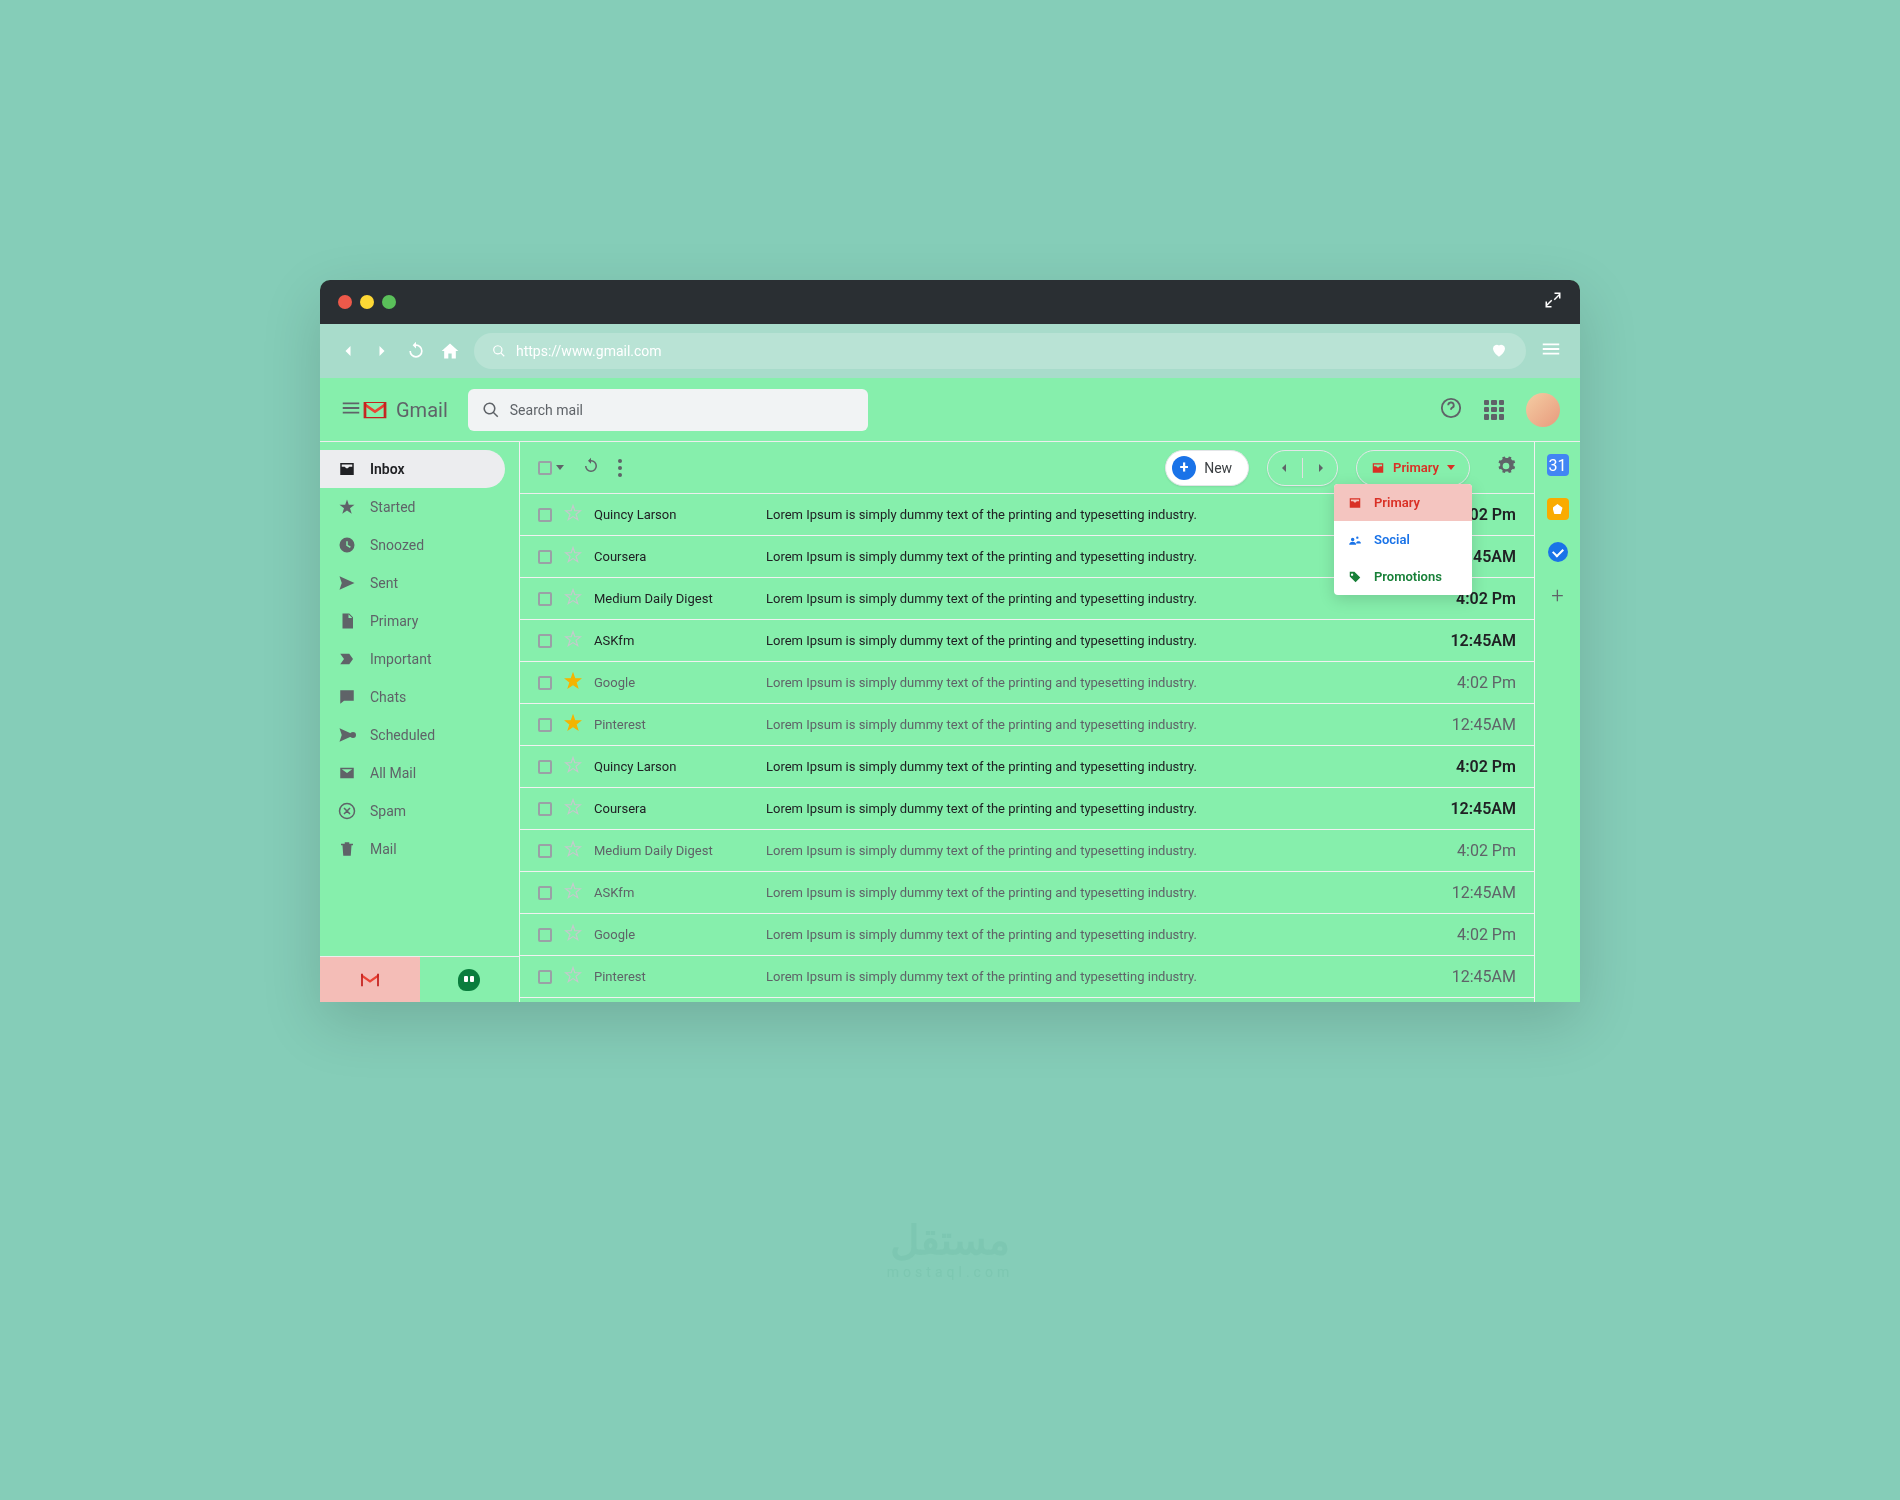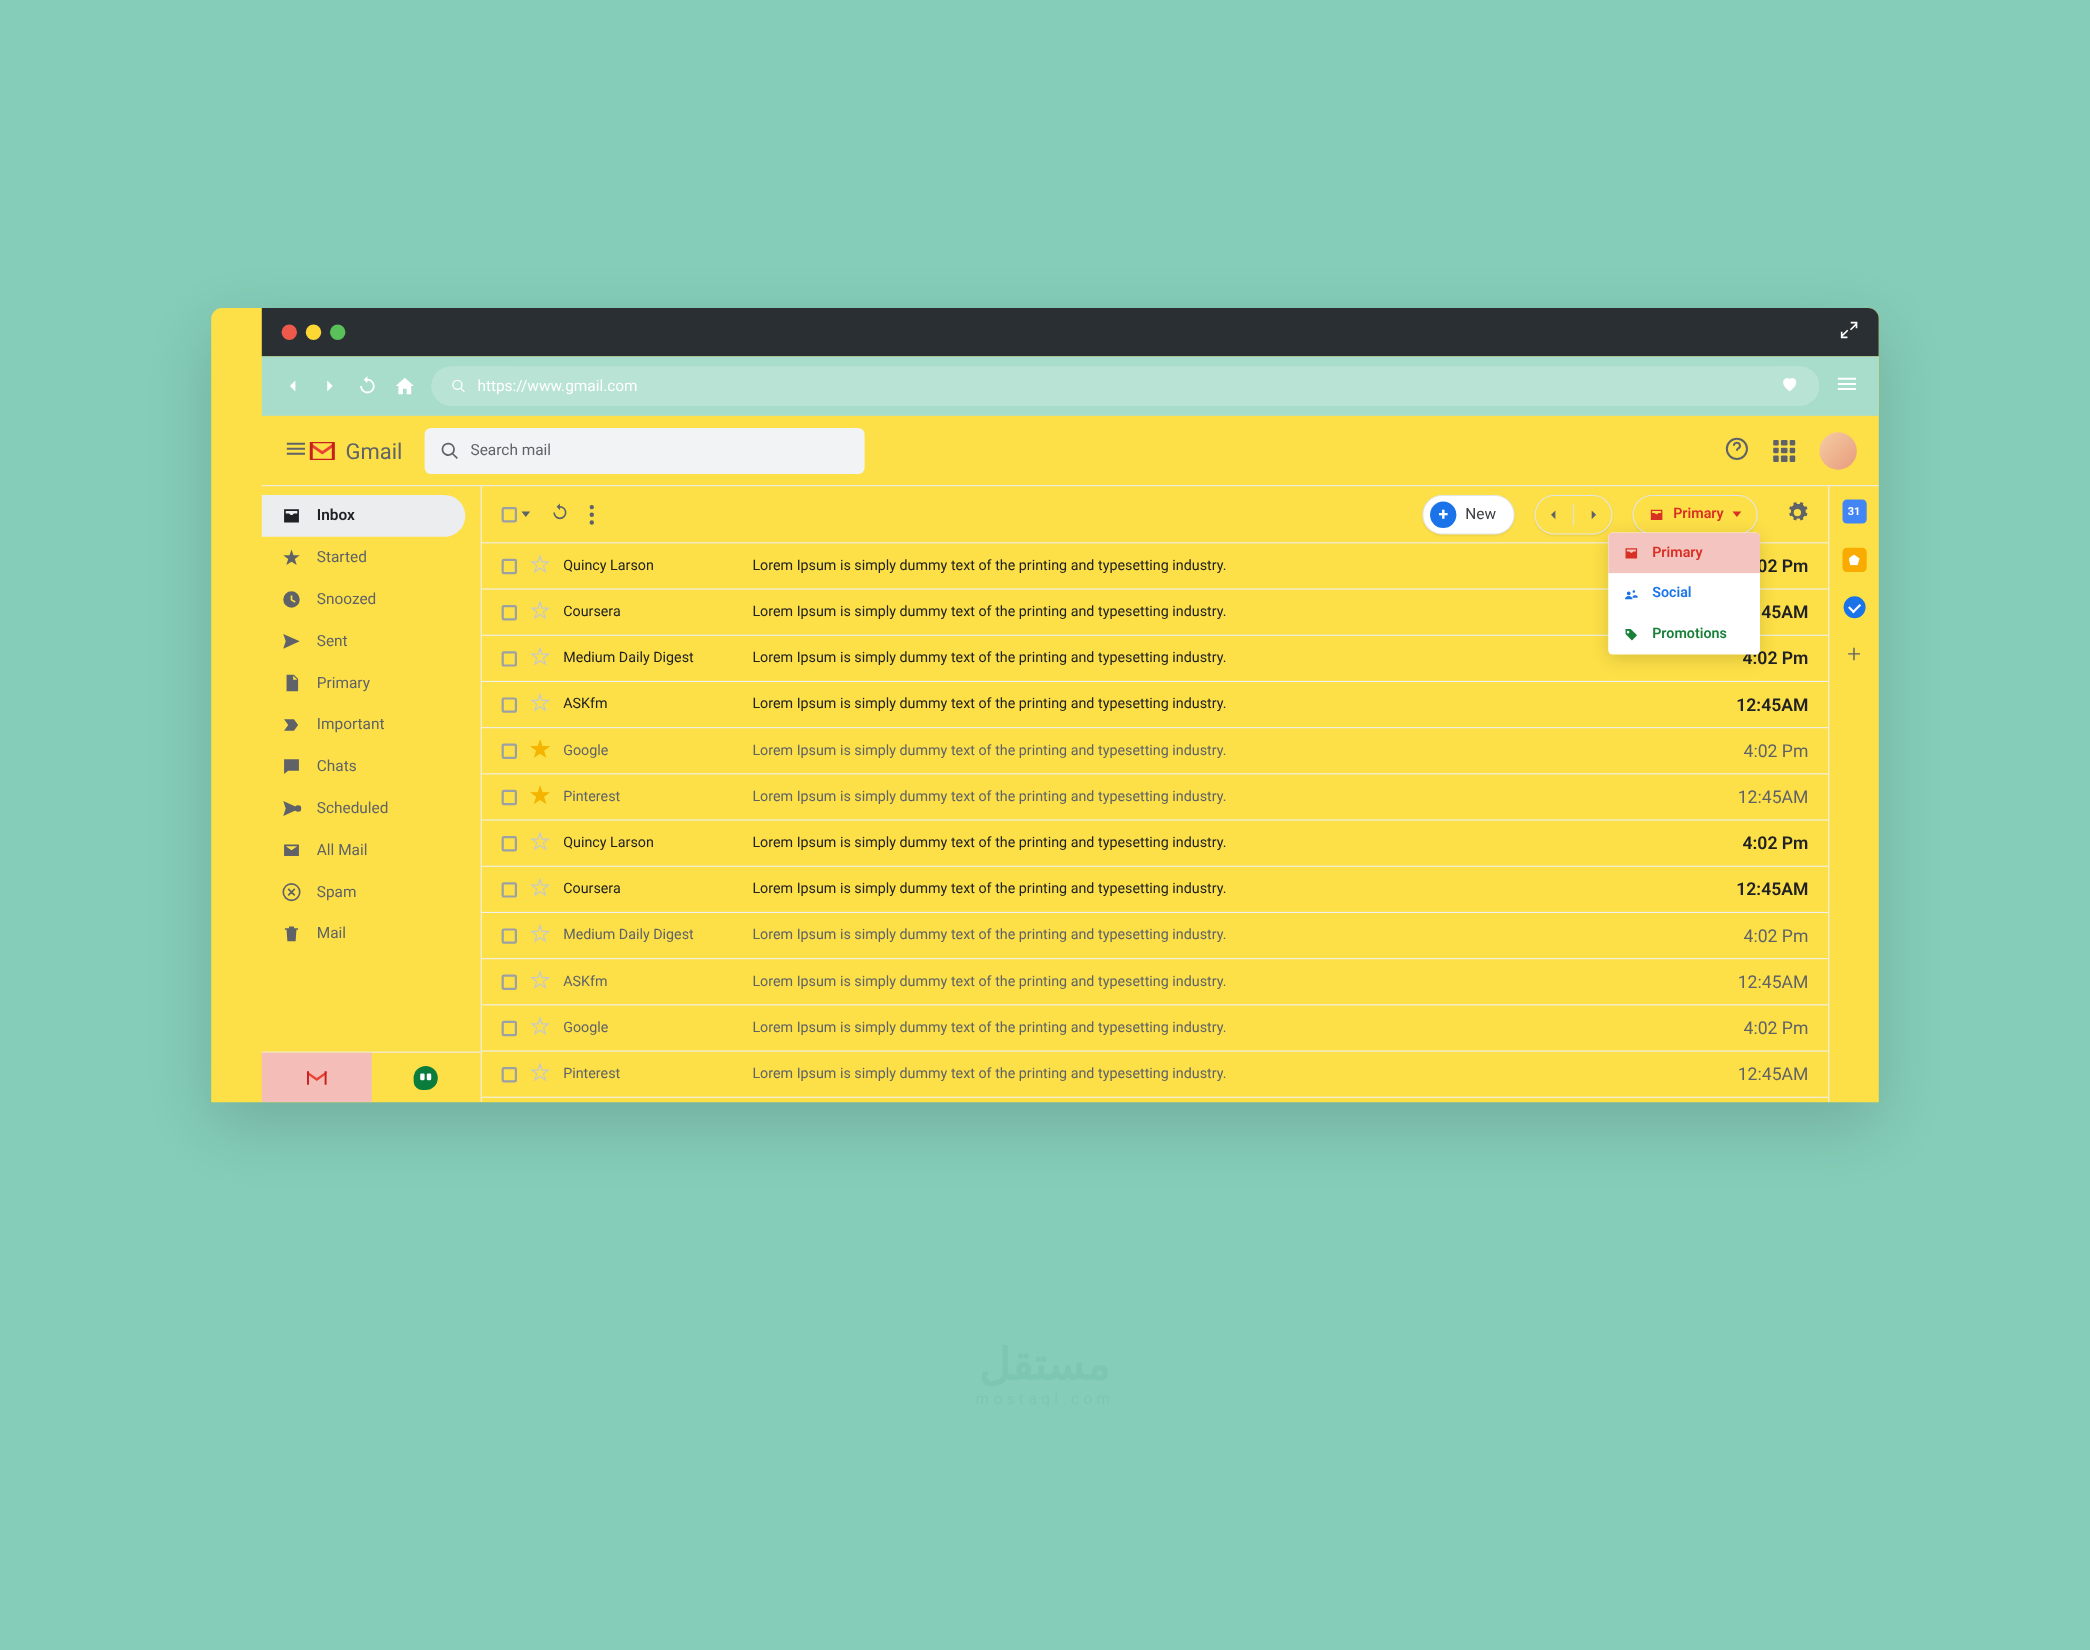--- a/index.html
+++ b/index.html
@@ -1,17 +1,17 @@
 <!DOCTYPE html>
 <html><head>
 <meta charset="utf-8">
 <style>
 * { margin:0; padding:0; box-sizing:border-box; font-family:-apple-system,BlinkMacSystemFont,"Segoe UI",Roboto,Arial,sans-serif; }
 body { background:#85cdb8; width:1900px; height:1500px; display:flex; align-items:flex-start; justify-content:center; padding-top:280px; }
-.window { width:1516px; background:#fde047; border-radius:10px 10px 0 0; overflow:hidden; box-shadow:0 20px 60px rgba(0,0,0,0.15);padding-left:46px; }
+.window { width:1260px; background:#86efac; border-radius:10px 10px 0 0; overflow:hidden; box-shadow:0 20px 60px rgba(0,0,0,0.15); }
 .titlebar { background:#2a2f33; height:44px; display:flex; align-items:center; padding:0 18px; justify-content:space-between; }
 .traffic { display:flex; gap:8px; }
 .dot { width:14px; height:14px; border-radius:50%; }
 .dot.r{background:#ed594a;} .dot.y{background:#fdd835;} .dot.g{background:#5ac05a;}
 .expand-icon svg { width:18px; height:18px; fill:#fff; }
 .browserbar { background:#a8dccb; height:54px; display:flex; align-items:center; padding:0 18px; gap:14px; }
 .nav-icons { display:flex; gap:14px; color:#fff; align-items:center; }
 .nav-icons svg { width:20px; height:20px; fill:#fff; cursor:pointer; }
 .urlbar { flex:1; background:#b9e3d5; border-radius:22px; height:36px; display:flex; align-items:center; padding:0 18px; color:#fff; font-size:14px; gap:10px; }
 .urlbar svg { width:14px; height:14px; fill:#fff; }
@@ -80,21 +80,21 @@
 .star svg{width:18px;height:18px;fill:none;stroke:#c5c9cc;stroke-width:1.5;}
 .star.on svg{fill:#f4b400;stroke:#f4b400;}
 .sender{width:160px;flex-shrink:0;}
 .subject{flex:1;white-space:nowrap;overflow:hidden;text-overflow:ellipsis;}
 .time{width:70px;text-align:right;flex-shrink:0;font-size:16px;}
 .row.unread .sender,.row.unread .subject{font-weight:400;color:#202124;}
 .row.unread .time{font-weight:600;color:#202124;}
 
 .rightrail{width:46px;border-left:1px solid #f1f1f1;display:flex;flex-direction:column;align-items:center;padding:12px 0;gap:22px;}
 .rail-icon{width:22px;height:22px;cursor:pointer;display:flex;align-items:center;justify-content:center;border-radius:4px;}
-.rail-icon.cal{background:#4285f4;color:#fff;font-size:10px;font-weight:bold;}
+.rail-icon.cal{background:#4285f4;color:#fff;font-size:16px;font-weight:normal;}
 .rail-icon.keep{background:#f9ab00;}
 .rail-icon.keep::after{content:"";width:10px;height:10px;background:#fff;clip-path:polygon(50% 0,100% 38%,82% 100%,18% 100%,0 38%);}
 .rail-icon.tasks{width:20px;height:20px;border-radius:50%;background:#1a73e8;display:flex;align-items:center;justify-content:center;}
 .rail-icon.tasks::after{content:"";width:8px;height:5px;border-left:2px solid #fff;border-bottom:2px solid #fff;transform:rotate(-45deg);margin-top:-2px;}
 .rail-icon.plus{font-size:22px;color:#5f6368;font-weight:300;}
 .watermark{position:fixed;left:50%;bottom:220px;transform:translateX(-50%);color:#79c4ad;font-size:40px;font-weight:bold;opacity:0.6;letter-spacing:1px;text-align:center;}
 .watermark small{display:block;font-size:14px;letter-spacing:4px;font-weight:normal;}
 </style>
 </head>
 <body>

